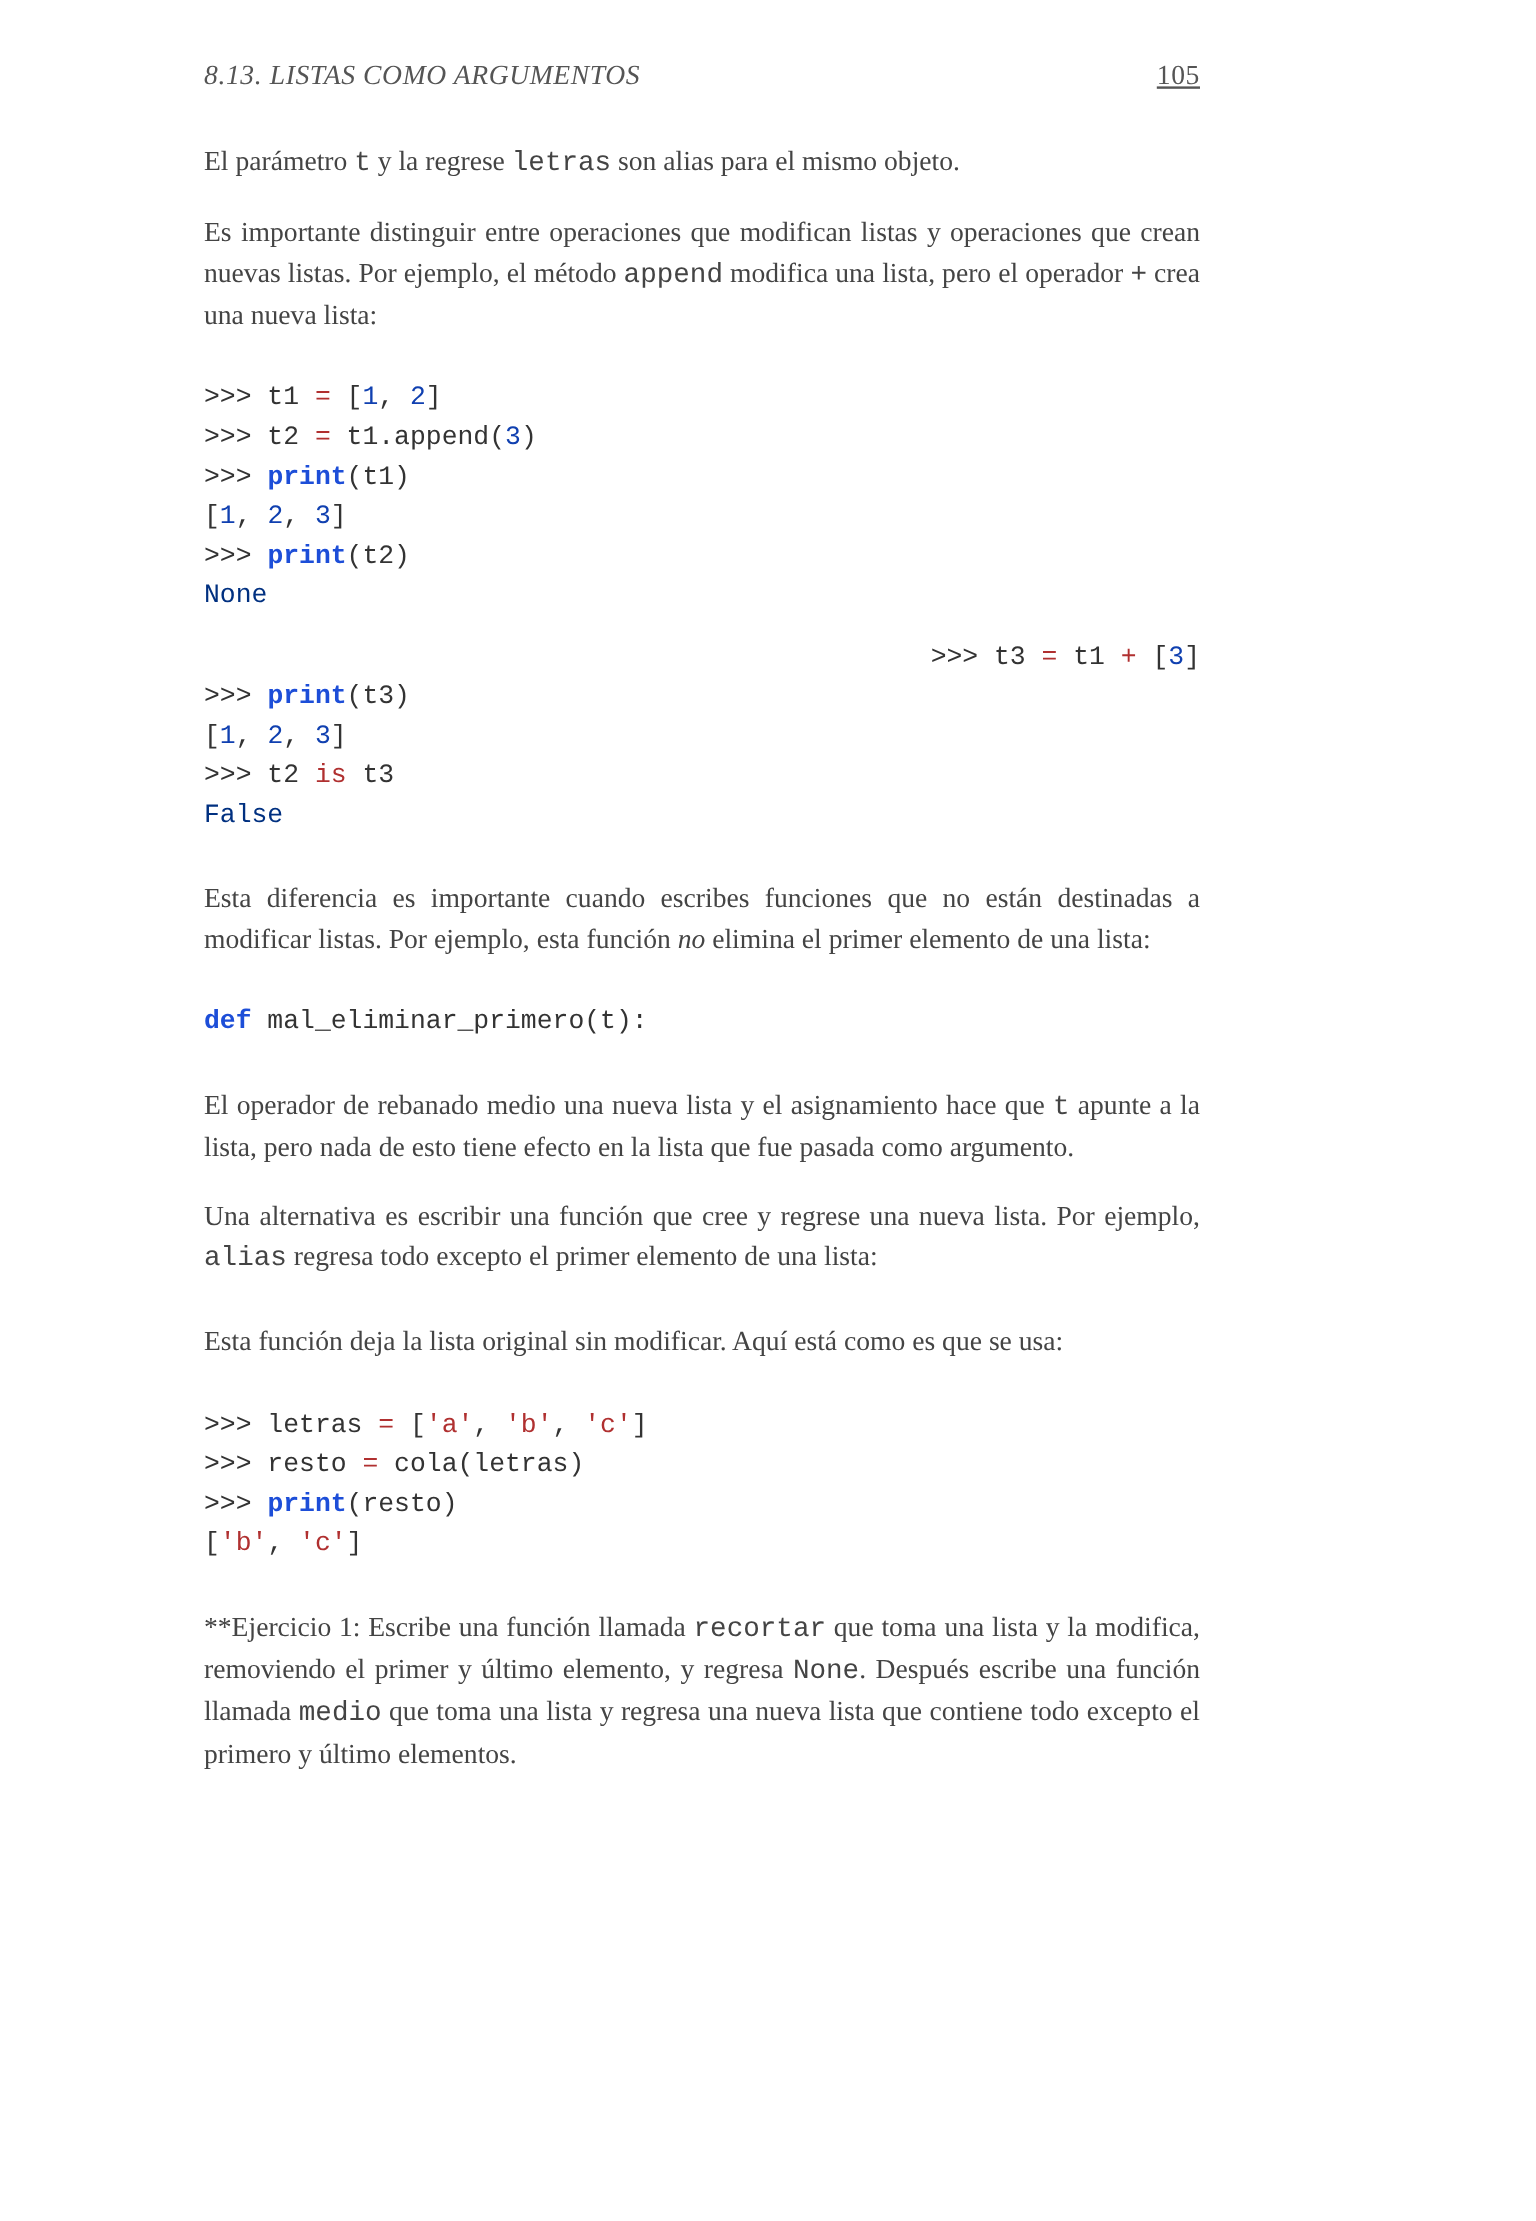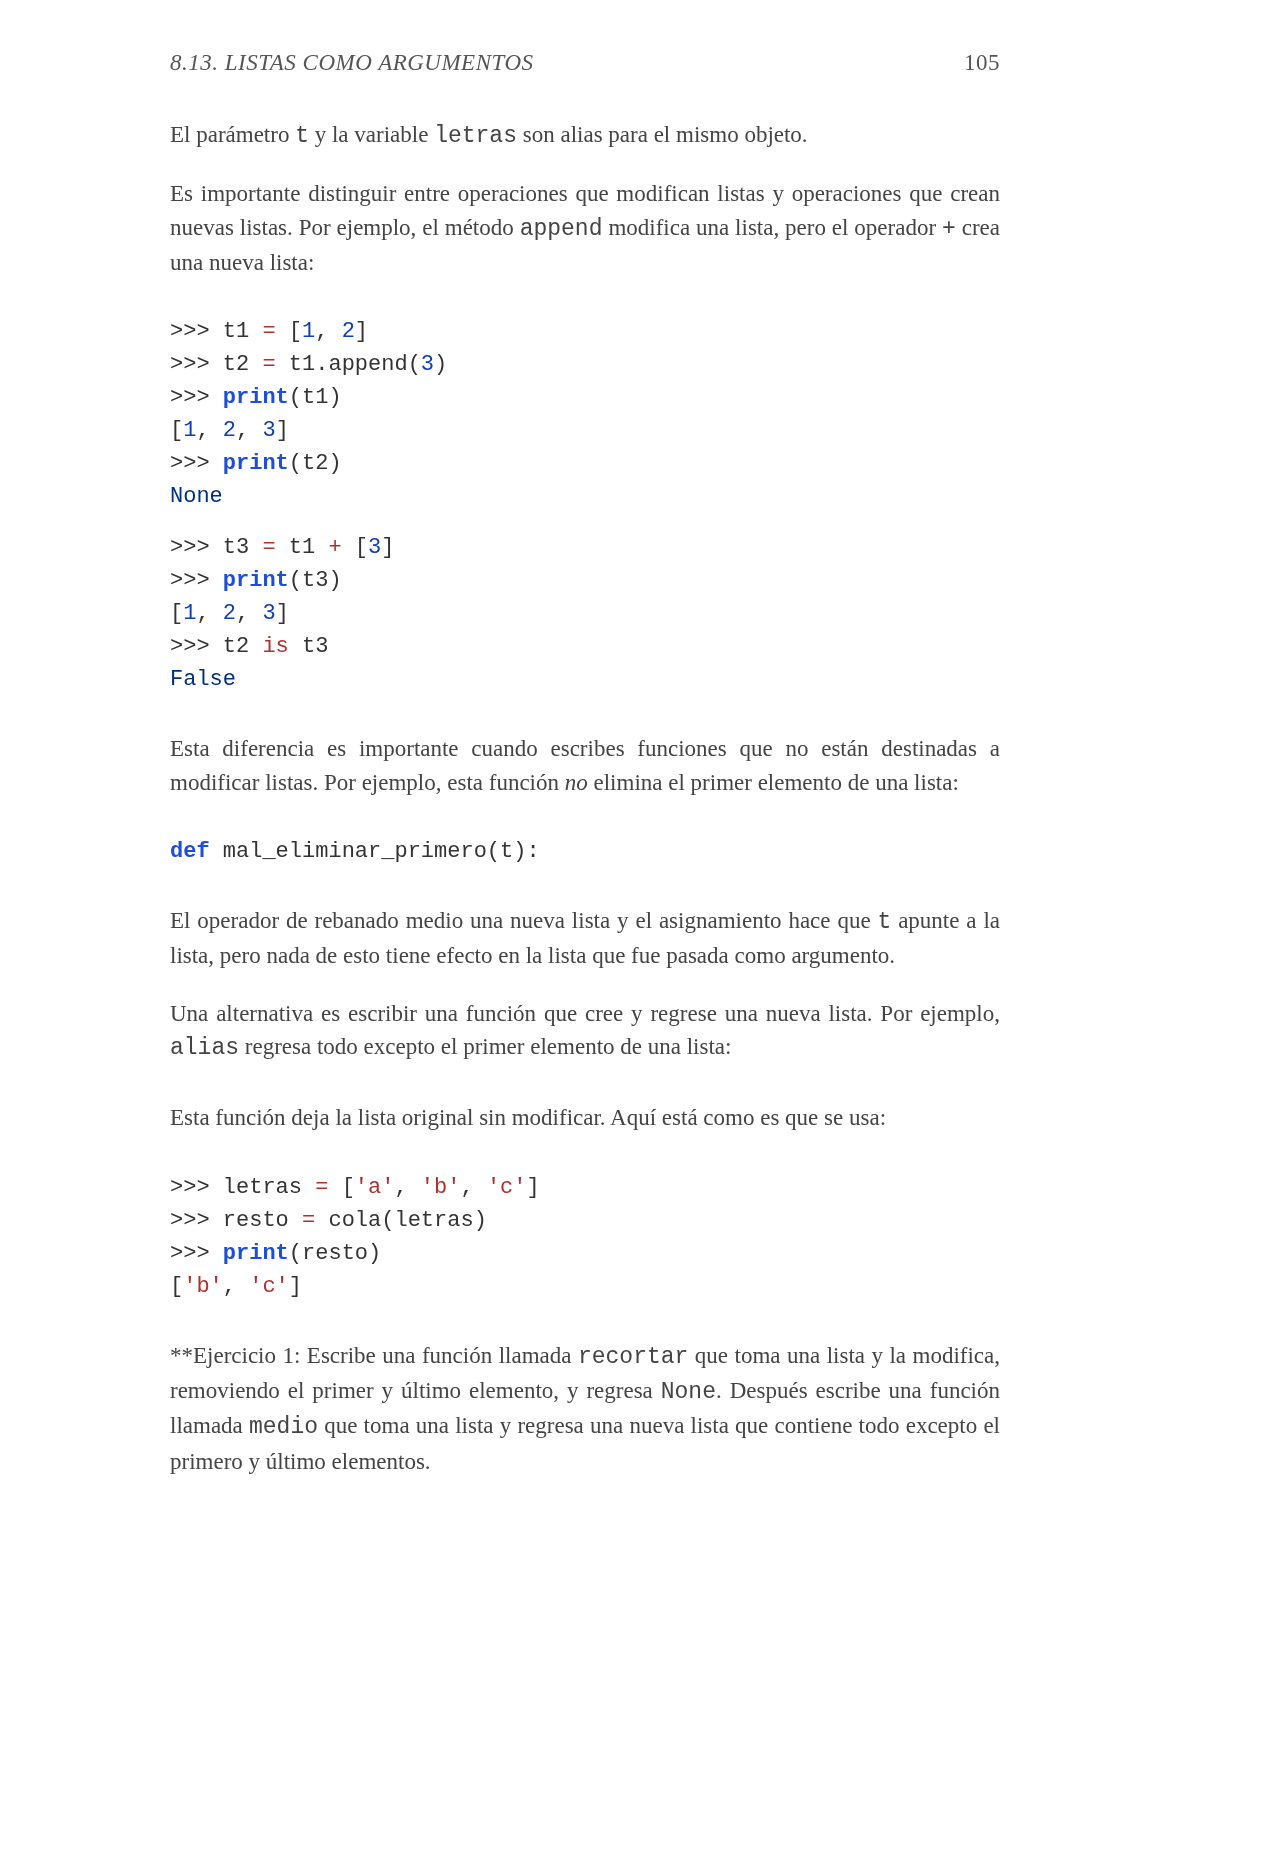--- a/index.html
+++ b/index.html
@@ -19,21 +19,21 @@
   .header {
     display: flex;
     justify-content: space-between;
     font-style: italic;
     font-size: 23px;
     color: #555;
     margin-bottom: 42px;
     letter-spacing: 0.5px;
   }
   .header-left { font-style: italic; }
-  .header-right { font-style: normal; }
+  .header-right { font-style: normal; text-decoration: underline; }
   .para {
     font-size: 23px;
     line-height: 1.45;
     color: #444;
     text-align: justify;
     margin: 0 0 24px 0;
   }
   .tt {
     font-family: 'Courier New', Courier, monospace;
     font-style: normal;
@@ -46,34 +46,34 @@
     white-space: pre;
     margin: 36px 0 36px 0;
     color: #333;
   }
   .k-green { color: #1d4ed8; font-weight: bold; }
   .k-red { color: #b03030; }
   .k-blue { color: #1040b0; }
   .k-comment { color: #3060a0; font-style: italic; }
   .k-navy { color: #003080; }
   .codeblock .line { display: block; }
-  .gap { margin-top: 18px; }
+  .gap { margin-top: 18px; text-align: right; }
 </style>
 </head>
 <body>
 
 <div class="page">
 
   <div class="header">
     <span class="header-left">8.13.  LISTAS COMO ARGUMENTOS</span>
     <span class="header-right">105</span>
   </div>
 
   <p class="para">
-    <span>El parámetro </span><span class="tt">t</span><span> y la variable </span><span class="tt">letras</span><span> son alias para el mismo objeto.</span>
+    <span>El parámetro </span><span class="tt">t</span><span> y la regrese </span><span class="tt">letras</span><span> son alias para el mismo objeto.</span>
   </p>
 
   <p class="para">
     <span>Es importante distinguir entre operaciones que modifican listas y operaciones que crean nuevas listas. Por ejemplo, el método </span><span class="tt">append</span><span> modifica una lista, pero el operador </span><span class="tt">+</span><span> crea una nueva lista:</span>
   </p>
 
   <div class="codeblock"><span class="line"><span>&gt;&gt;&gt; t1 </span><span class="k-red">=</span><span> [</span><span class="k-blue">1</span><span>, </span><span class="k-blue">2</span><span>]</span></span><span class="line"><span>&gt;&gt;&gt; t2 </span><span class="k-red">=</span><span> t1.append(</span><span class="k-blue">3</span><span>)</span></span><span class="line"><span>&gt;&gt;&gt; </span><span class="k-green">print</span><span>(t1)</span></span><span class="line"><span>[</span><span class="k-blue">1</span><span>, </span><span class="k-blue">2</span><span>, </span><span class="k-blue">3</span><span>]</span></span><span class="line"><span>&gt;&gt;&gt; </span><span class="k-green">print</span><span>(t2)</span></span><span class="line"><span class="k-navy">None</span></span><span class="line gap"><span>&gt;&gt;&gt; t3 </span><span class="k-red">=</span><span> t1 </span><span class="k-red">+</span><span> [</span><span class="k-blue">3</span><span>]</span></span><span class="line"><span>&gt;&gt;&gt; </span><span class="k-green">print</span><span>(t3)</span></span><span class="line"><span>[</span><span class="k-blue">1</span><span>, </span><span class="k-blue">2</span><span>, </span><span class="k-blue">3</span><span>]</span></span><span class="line"><span>&gt;&gt;&gt; t2 </span><span class="k-red">is</span><span> t3</span></span><span class="line"><span class="k-navy">False</span></span></div>
 
   <p class="para">
     <span>Esta diferencia es importante cuando escribes funciones que no están destinadas a modificar listas. Por ejemplo, esta función </span><span class="em">no</span><span> elimina el primer elemento de una lista:</span>

